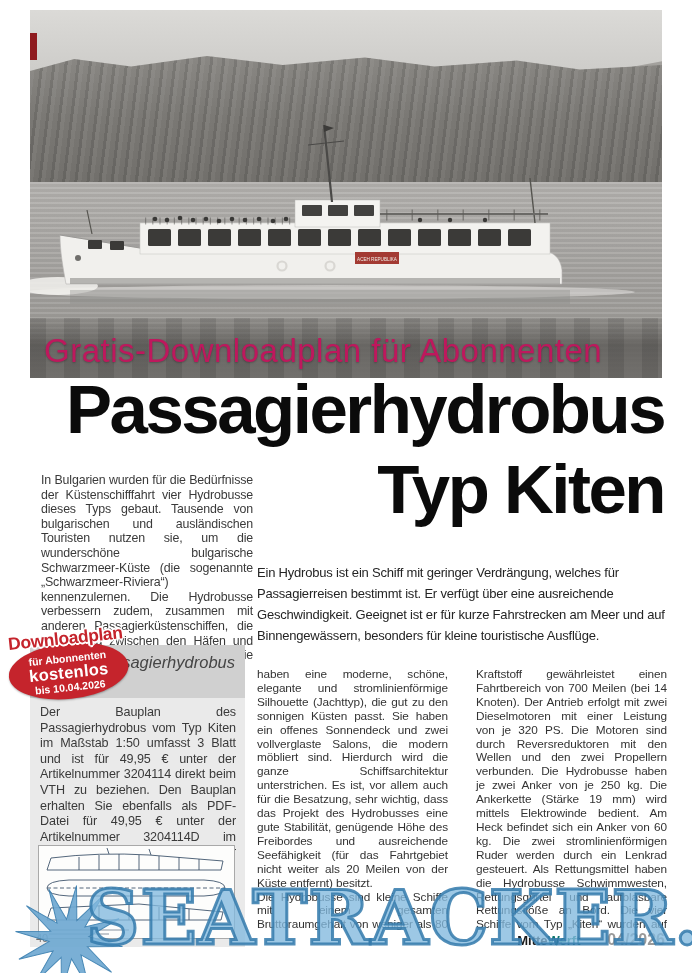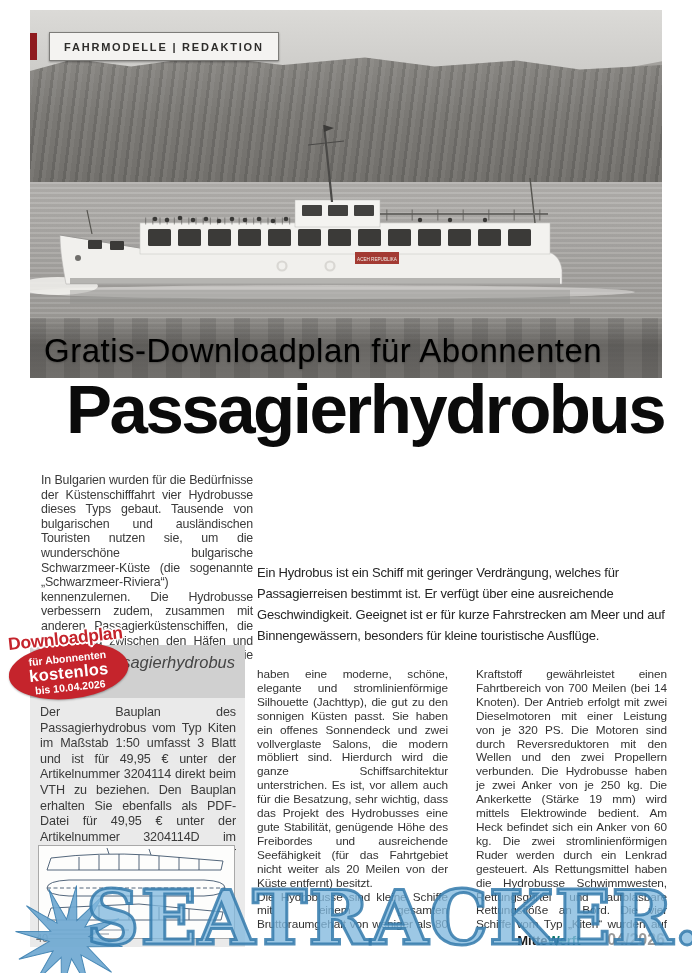--- a/index.html
+++ b/index.html
@@ -18,21 +18,21 @@
      background:repeating-linear-gradient(97deg,rgba(0,0,0,.10) 0 3px,rgba(255,255,255,.05) 3px 7px,transparent 7px 12px);}
   .water{position:absolute;left:0;right:0;top:172px;bottom:0;
      background:linear-gradient(#b5b3b0,#a3a19e 55%,#999792);}
   .water::after{content:"";position:absolute;inset:0;
      background:repeating-linear-gradient(180deg,rgba(255,255,255,.06) 0 2px,rgba(0,0,0,.05) 2px 5px);}
   .shore{position:absolute;left:0;right:0;bottom:0;height:60px;
      background:linear-gradient(rgba(110,108,105,.25),rgba(96,94,91,.85) 45%,rgba(112,110,107,.95));}
   .shore::after{content:"";position:absolute;inset:0;
      background:repeating-linear-gradient(90deg,rgba(0,0,0,.10) 0 16px,transparent 16px 34px);}
   .ship{position:absolute;left:0;top:60px;}
-  .overlay-title{position:absolute;left:14px;bottom:8px;font-size:33px;font-weight:400;color:#000000;
+  .overlay-title{position:absolute;left:14px;bottom:8px;font-size:33px;font-weight:400;color:#be185d;
      letter-spacing:.5px;text-shadow:0 1px 2px rgba(0,0,0,.25);}
 
   
   .tag-bar{position:absolute;left:30px;top:33px;width:7px;height:27px;background:#8f1b1f;}
   .tag-box{position:absolute;left:49px;top:32px;height:27px;padding:0 14px;background:#f4f3f1;
      border:1px solid #7d7c79;display:flex;align-items:center;box-shadow:0 1px 2px rgba(0,0,0,.35);}
   .tag-box span{font-size:11px;font-weight:600;letter-spacing:1.8px;color:#2e2d2b;}
 
   
   .title{position:absolute;left:30px;right:28px;top:370px;text-align:right;color:#0b0b0b;
@@ -161,26 +161,24 @@
 
       <rect x="325" y="182" width="44" height="12" fill="#a33a33"></rect>
       <text x="347" y="190.5" font-size="4.6" fill="#f0ece6" text-anchor="middle" font-family="Liberation Sans, sans-serif">ACEH REPUBLIKA</text>
     </svg>
 
     <div class="shore"></div>
     <div class="overlay-title">Gratis-Downloadplan für Abonnenten</div>
   </div>
 
   <div class="tag-bar"></div>
-  <div class="tag-box">
-    <span>FAHRMODELLE | REDAKTION</span>
-  </div>
 
   <div class="title">
     <div>Passagierhydrobus</div>
+    <div>Typ Kiten</div>
   </div>
 
   <p class="intro">In Bulgarien wurden für die Bedürfnisse der Küstenschifffahrt vier Hydrobusse dieses Typs gebaut. Tausende von bulgarischen und ausländischen Touristen nutzen sie, um die wunderschöne bulgarische Schwarzmeer-Küste (die sogenannte „Schwarzmeer-Riviera“) kennenzulernen. Die Hydrobusse verbessern zudem, zusammen mit anderen Passagierküstenschiffen, die Verbindung zwischen den Häfen und den touristischen Seekurorten. Die Hydrobusse</p>
   <p class="lead">Ein Hydrobus ist ein Schiff mit geringer Verdrängung, welches für Passagierreisen bestimmt ist. Er verfügt über eine ausreichende Geschwindigkeit. Geeignet ist er für kurze Fahrstrecken am Meer und auf Binnengewässern, besonders für kleine touristische Ausflüge.</p>
 
   <div class="cols">
     <div class="col">
       <p>haben eine moderne, schöne, elegante und stromlinienförmige Silhouette (Jachttyp), die gut zu den sonnigen Küsten passt. Sie haben ein offenes Sonnendeck und zwei vollverglaste Salons, die modern möbliert sind. Hierdurch wird die ganze Schiffsarchitektur unterstrichen. Es ist, vor allem auch für die Besatzung, sehr wichtig, dass das Projekt des Hydrobusses eine gute Stabilität, genügende Höhe des Freibordes und ausreichende Seefähigkeit (für das Fahrtgebiet nicht weiter als 20 Meilen von der Küste entfernt) besitzt.</p>
       <p>Die Hydrobusse sind kleine Schiffe mit einem gesamten Bruttoraumgehalt von weniger als 80 BRT. Der Rumpf ist flachdeckig mit einem durch das Hauptdeck aufgebauten Steuerhaus. Der Maschinenraum befindet sich in der Mitte des Rumpfes. Der volle Tank mit 6 t</p>
     </div>

